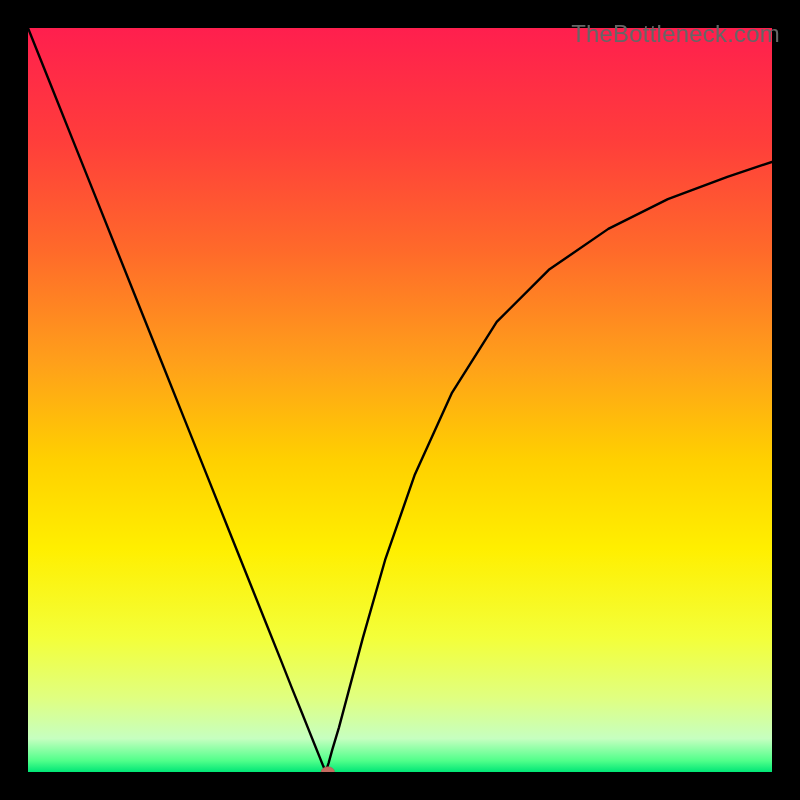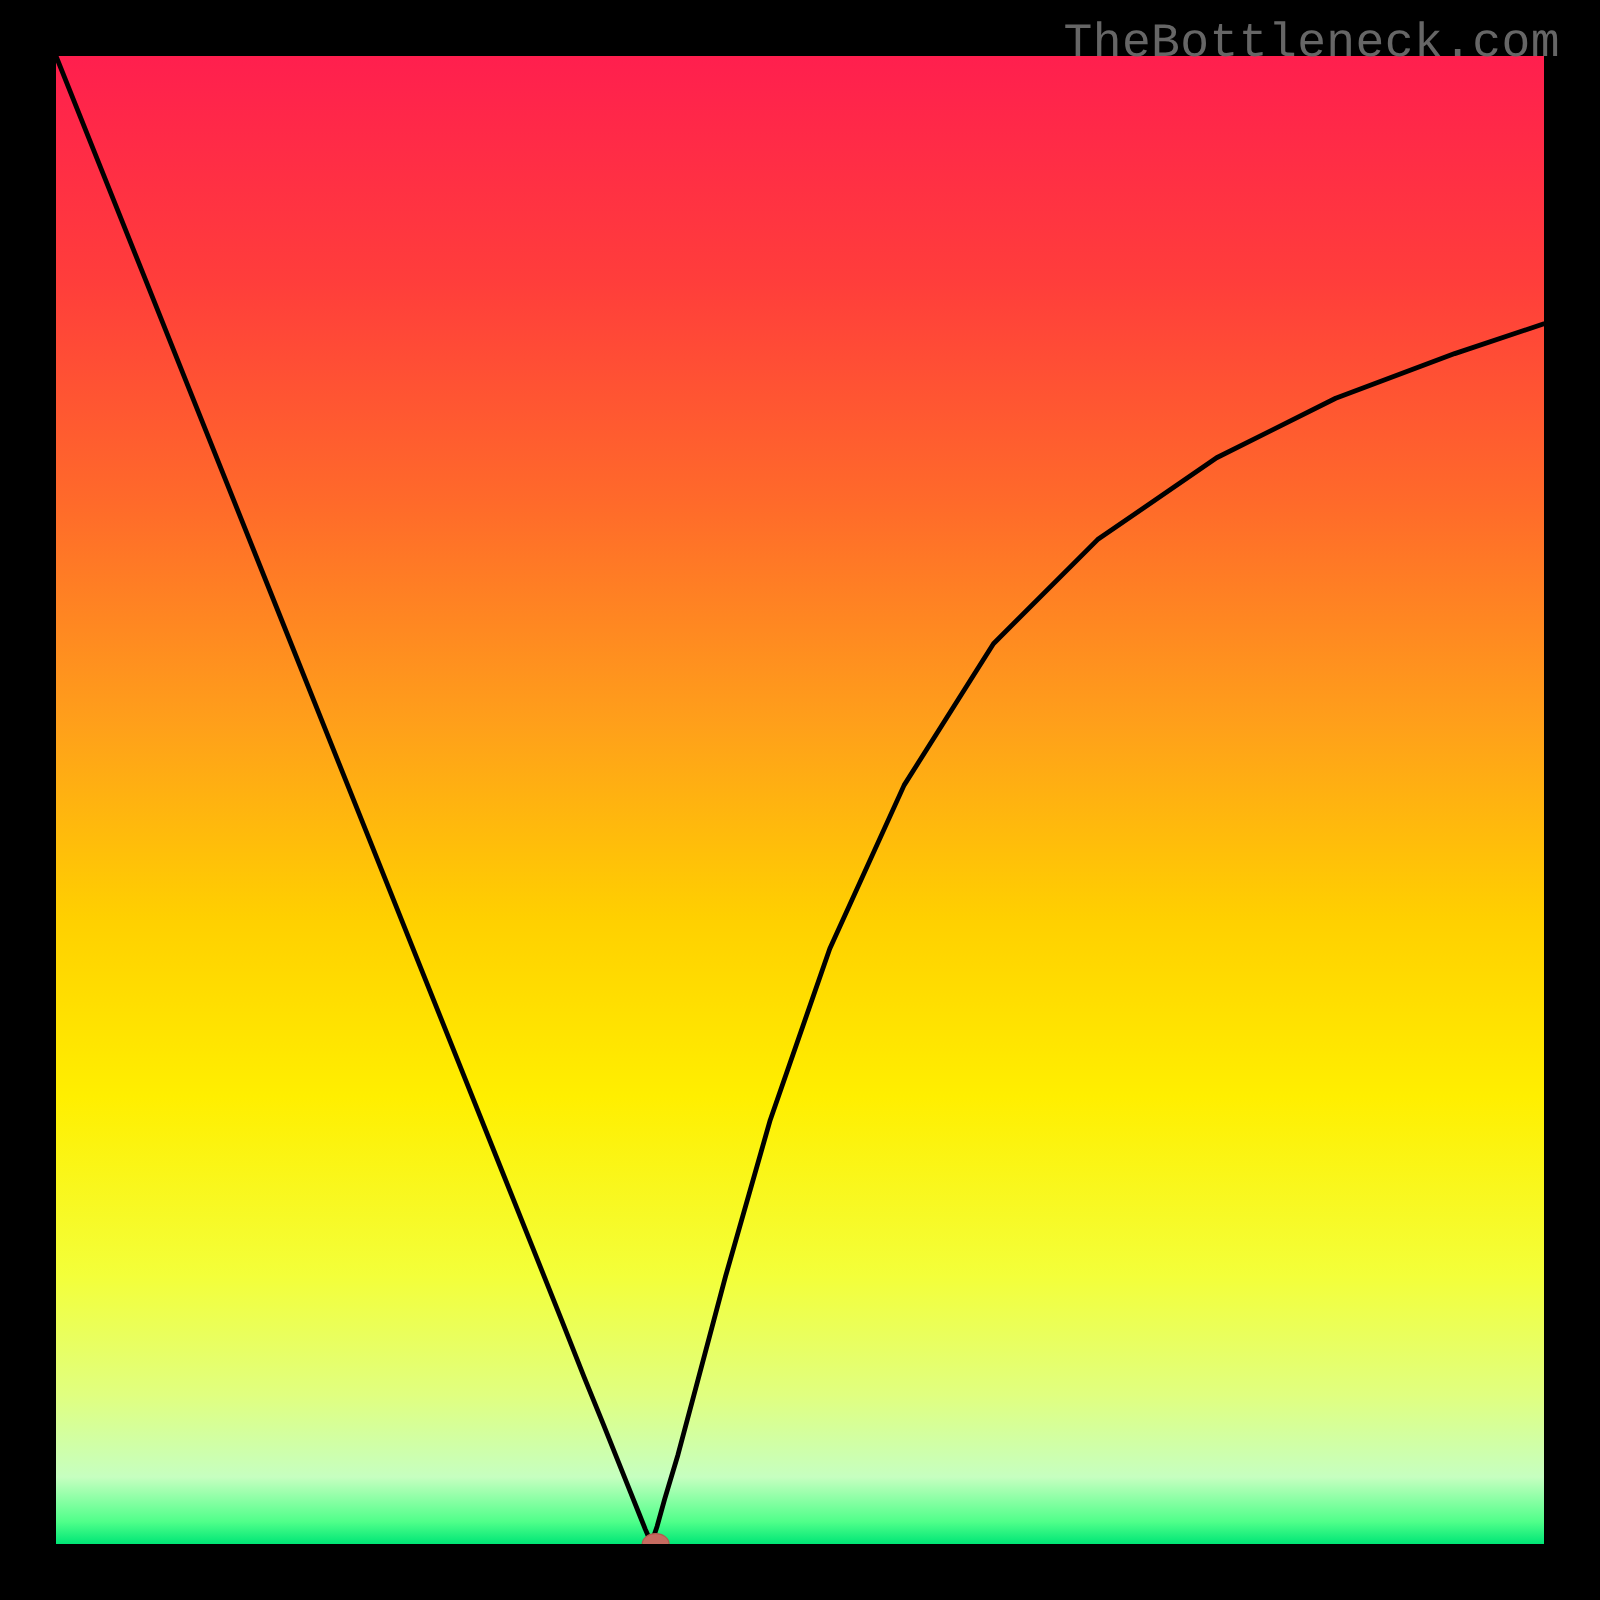--- a/index.html
+++ b/index.html
@@ -22,29 +22,28 @@
   .plot {
     position: absolute;
     left: 28px;
     top: 28px;
     width: 744px;
     height: 744px;
     overflow: hidden;
   }
   .watermark {
     position: absolute;
-    top: 9px;
+    top: 20px;
     right: 20px;
     color: #666;
     font-size: 24px;
     font-weight: 500;
     letter-spacing: 0.2px;
     text-align: right;
     user-select: none;
-    font-family: Liberation Mono, monospace;
   }
   svg { display: block; }
 </style>
 </head>
 <body>
 
 <div class="frame">
   <div class="plot">
     <svg id="chart-svg" width="744" height="744" viewBox="0 0 744 744" preserveAspectRatio="none">
       <defs>

